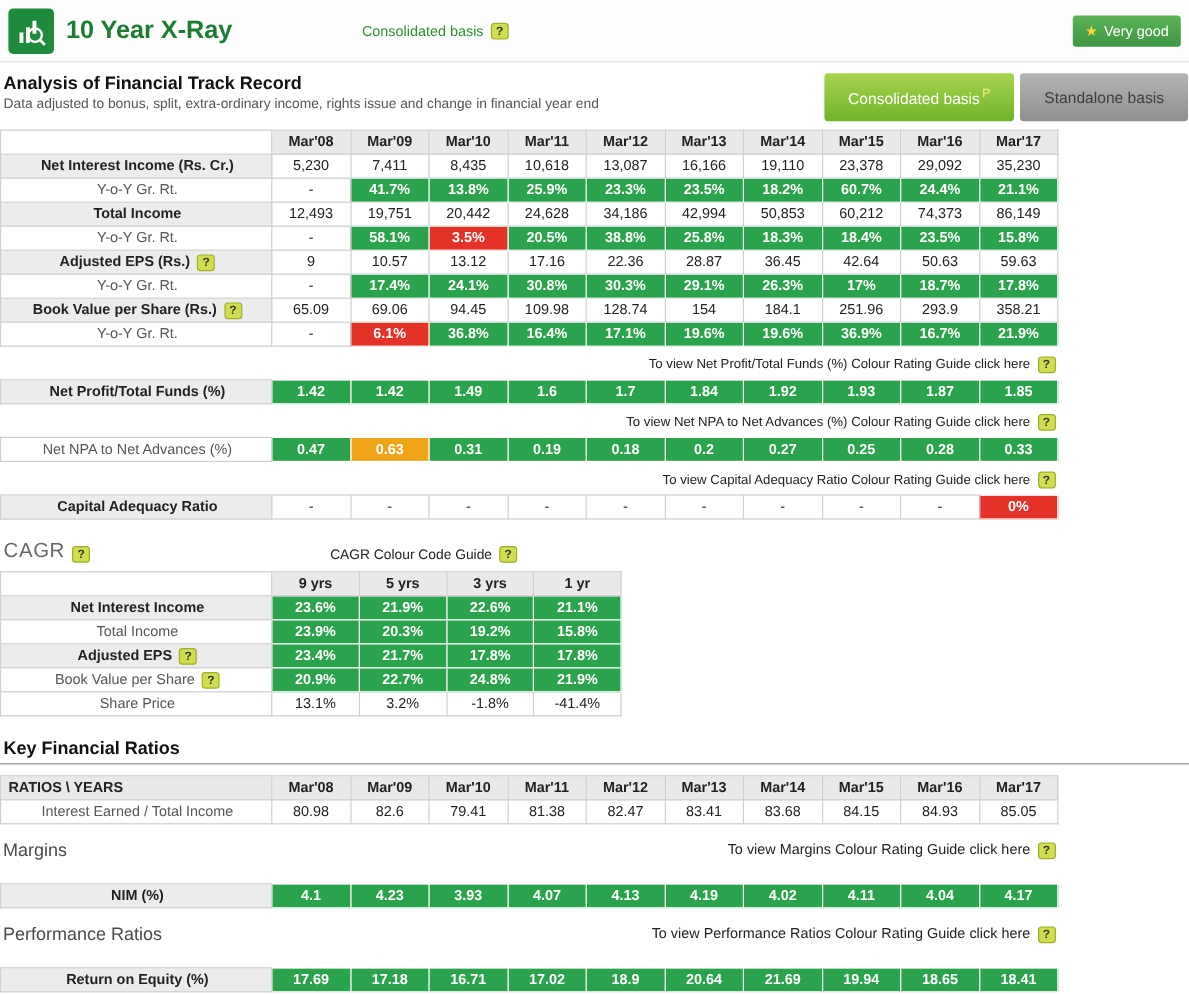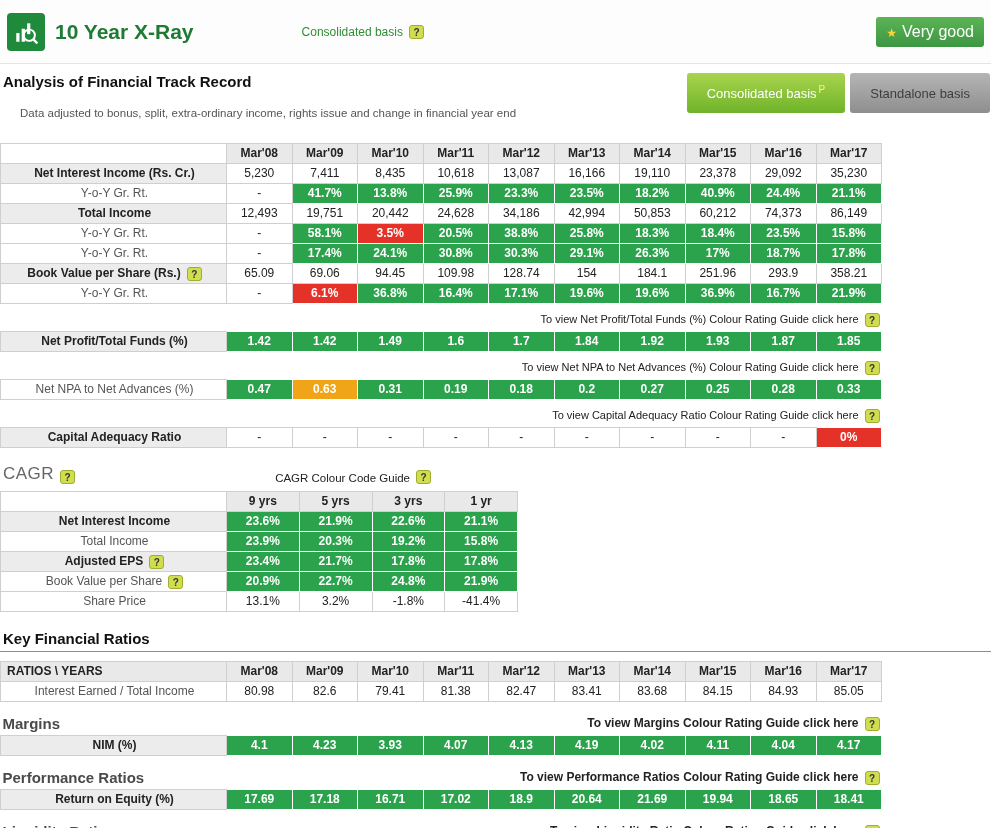--- a/index.html
+++ b/index.html
@@ -1,30 +1,30 @@
 <!DOCTYPE html>
 <html style="--green: #2ba24c; --red: #e53228; --orange: #f0a418; --dkgreen: #1f8a3b;"><head>
 <meta charset="utf-8">
 <style>
   * { box-sizing: border-box; }
   html,body { margin:0; padding:0; background:#fff; }
   body { width:991px; font-family:"Liberation Sans", sans-serif; color:#222; }
 
   
-  .topbar { display:flex; align-items:center; height:64px; padding:0 7px; background:#fdfdfd; border-bottom:1px solid #e4e4e4; }
+  .topbar { display:flex; align-items:center; height:52px; padding:0 7px; background:#fdfdfd; border-bottom:1px solid #e4e4e4; }
   .logo { width:38px; height:38px; border-radius:4px; background:var(--dkgreen,#1f8a3b); display:flex; align-items:center; justify-content:center; margin-right:10px; }
   .app-title { font-size:21px; font-weight:bold; color:#1d7b33; }
   .basis-note { margin-left:108px; font-size:12px; color:#2f8f34; display:flex; align-items:center; }
-  .badge { margin-left:auto; display:flex; align-items:center; gap:5px; background:linear-gradient(#5cb456,#3d9642); color:#fff; font-size:16px; padding:6px 10px; border-radius:3px; }
+  .badge { margin-left:auto; display:flex; align-items:center; gap:5px; background:linear-gradient(#5cb456,#3d9642); color:#fff; font-size:12px; padding:6px 10px; border-radius:3px; }
   .star::before { content:"★"; color:#ffd43b; font-size:12px; }
 
   
   .section-head { display:flex; justify-content:space-between; align-items:flex-start; padding:9px 1px 7px 3px; }
   .section-head h2 { margin:0 0 3px 0; font-size:15px; color:#111; }
-  .section-head p { margin:17px; font-size:11.5px; color:#555; }
+  .section-head p { margin:0; font-size:11.5px; color:#555; }
   .basis-buttons { display:flex; gap:5px; }
   .btn { height:40px; border:none; border-radius:3px; font-size:13px; padding:0 20px; cursor:pointer; font-family:inherit; }
   .btn-gray { background:linear-gradient(#b5b5b5,#8e8e8e); color:#3e3e3e; }
   .btn-green { background:linear-gradient(#a9d44e,#6fb32a); color:#fff; }
   .btn-green sup { font-size:10px; color:#f7f77b; margin-left:2px; }
 
   
   table.grid { border-collapse:collapse; table-layout:fixed; width:882px; font-size:12px; }
   table.grid.cagr { width:518px; }
   col.first { width:226px; }
@@ -33,21 +33,21 @@
   .grid thead th.blank { background:#fff; }
   .grid thead th.corner-label { text-align:left; padding-left:6px; }
   td.lbl { text-align:center; padding-left:6px; color:#555; background:#fff; }
   td.lbl.bold { background:#ececec; color:#222; font-weight:bold; }
   td.val { text-align:center; color:#222; }
   td.val.g { background:var(--green,#2ba24c); color:#fff; font-weight:bold; border-color:#fff; }
   td.val.r { background:var(--red,#e53228); color:#fff; font-weight:bold; border-color:#fff; }
   td.val.o { background:var(--orange,#f0a418); color:#fff; font-weight:bold; border-color:#fff; }
 
   tr.note-row td { border:none; background:#fff; text-align:right; padding:8px 2px 4px 2px; font-size:11px; color:#222; height:auto; }
-  tr.sec-row td { border:none; background:#fff; padding:14px 2px 4px 2px; height:auto;font-weight:bold; }
+  tr.sec-row td { border:none; background:#fff; padding:14px 2px 20px 2px; height:auto; }
   .sec-line { display:flex; justify-content:space-between; align-items:flex-end; }
   .sec-title { font-size:15px; color:#4a4a4a; }
   .note-text { cursor:pointer; }
 
   .help-q { display:inline-block; width:15px; height:14px; background:#cfdd4e; border:1px solid #9fae2f; border-radius:3px; color:#333; font-size:10px; font-weight:bold; text-align:center; line-height:13px; margin-left:6px; vertical-align:middle; cursor:pointer; }
   .help-q::before { content:"?"; }
 
   
   .cagr-head { display:flex; align-items:flex-end; margin:16px 0 7px 3px; }
   .cagr-title { font-size:17px; color:#666; letter-spacing:0.5px; }
@@ -127,21 +127,21 @@
       </tr>
       <tr>
         <td class="lbl"><span>Y-o-Y Gr. Rt.</span></td>
         <td class="val">-</td>
         <td class="val g">41.7%</td>
         <td class="val g">13.8%</td>
         <td class="val g">25.9%</td>
         <td class="val g">23.3%</td>
         <td class="val g">23.5%</td>
         <td class="val g">18.2%</td>
-        <td class="val g">40.9%</td>
+        <td class="val g">60.7%</td>
         <td class="val g">24.4%</td>
         <td class="val g">21.1%</td>
       </tr>
       <tr>
         <td class="lbl bold"><span>Total Income</span></td>
         <td class="val">12,493</td>
         <td class="val">19,751</td>
         <td class="val">20,442</td>
         <td class="val">24,628</td>
         <td class="val">34,186</td>
@@ -156,20 +156,33 @@
         <td class="val">-</td>
         <td class="val g">58.1%</td>
         <td class="val r">3.5%</td>
         <td class="val g">20.5%</td>
         <td class="val g">38.8%</td>
         <td class="val g">25.8%</td>
         <td class="val g">18.3%</td>
         <td class="val g">18.4%</td>
         <td class="val g">23.5%</td>
         <td class="val g">15.8%</td>
+      </tr>
+      <tr>
+        <td class="lbl bold"><span>Adjusted EPS (Rs.)</span><span class="help-q"></span></td>
+        <td class="val">9</td>
+        <td class="val">10.57</td>
+        <td class="val">13.12</td>
+        <td class="val">17.16</td>
+        <td class="val">22.36</td>
+        <td class="val">28.87</td>
+        <td class="val">36.45</td>
+        <td class="val">42.64</td>
+        <td class="val">50.63</td>
+        <td class="val">59.63</td>
       </tr>
       <tr>
         <td class="lbl"><span>Y-o-Y Gr. Rt.</span></td>
         <td class="val">-</td>
         <td class="val g">17.4%</td>
         <td class="val g">24.1%</td>
         <td class="val g">30.8%</td>
         <td class="val g">30.3%</td>
         <td class="val g">29.1%</td>
         <td class="val g">26.3%</td>

